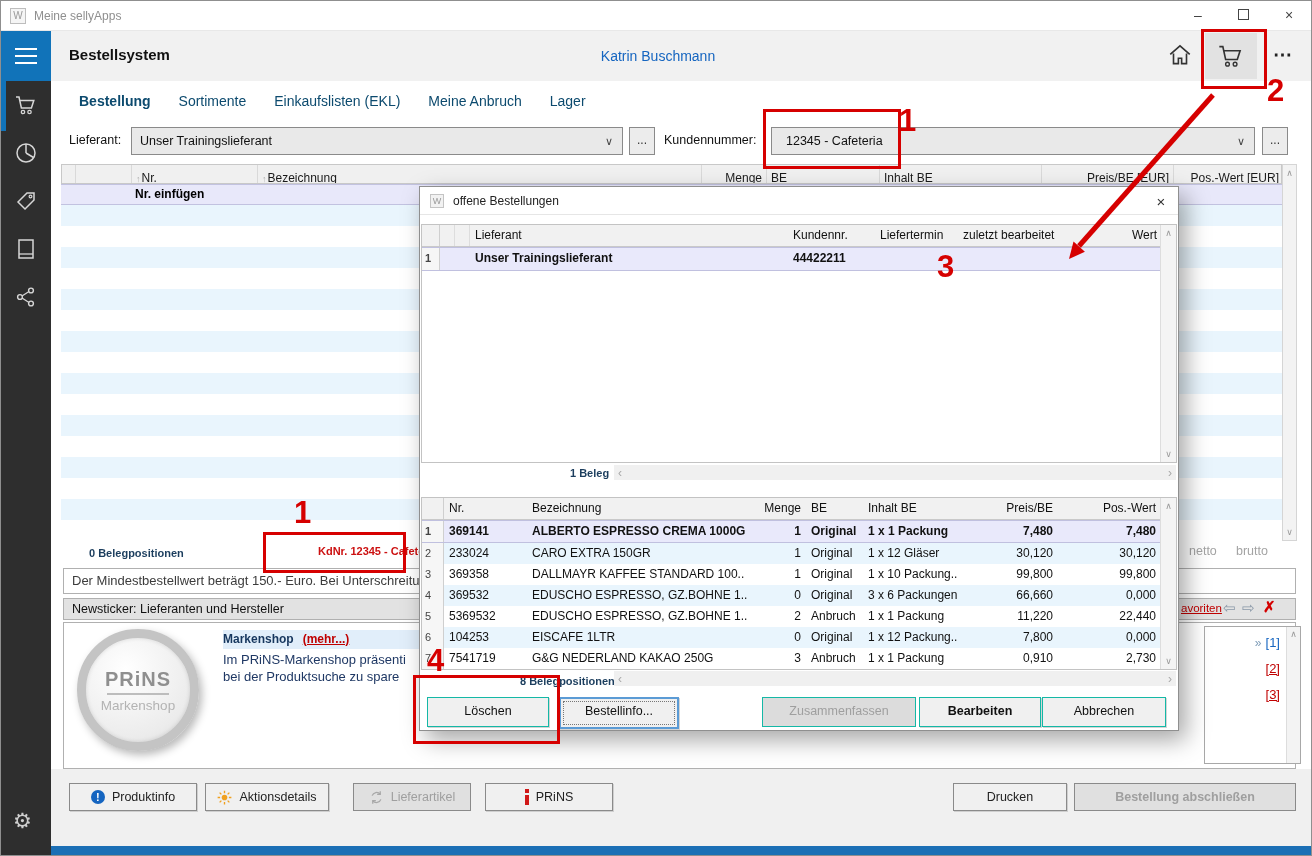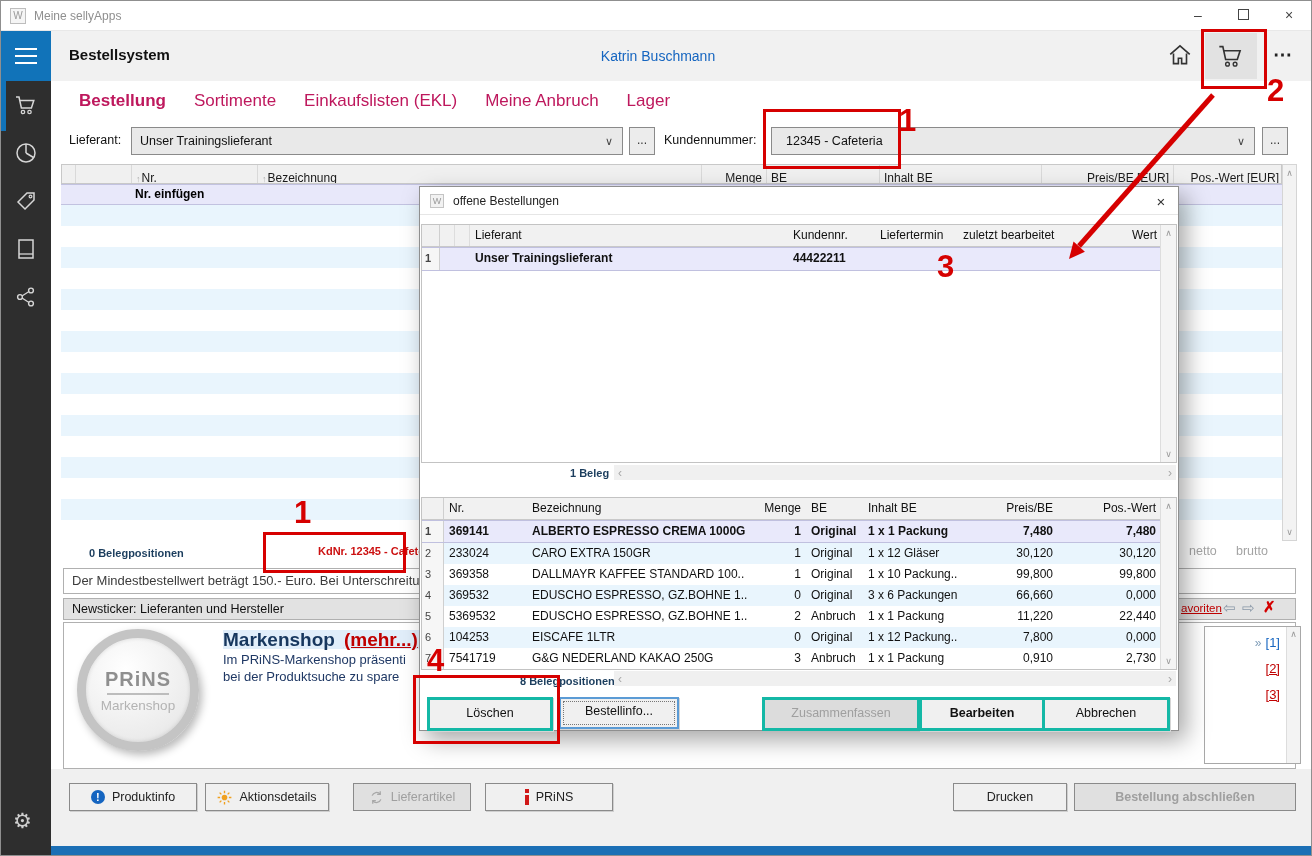--- a/index.html
+++ b/index.html
@@ -19,21 +19,21 @@
   .sicon{left:13px;width:24px;height:24px;}
   .gear{left:12px;top:808px;color:#cfcfcf;font-size:21px;}
   
   .appheader{left:50px;top:30px;width:1262px;height:50px;background:#f1f1f1;}
   .apptitle{left:68px;top:45px;font-size:15px;color:#111;font-weight:bold;}
   .username{left:557px;top:47px;width:200px;text-align:center;font-size:14px;color:#1565c0;}
   .cartbox{left:1204px;top:32px;width:52px;height:46px;background:#e2e2e2;}
   .ellip{left:1272px;top:42px;font-size:19px;color:#222;font-weight:bold;letter-spacing:1px;}
   
   .tabs{left:78px;top:86px;height:28px;display:flex;gap:28px;align-items:center;}
-  .tab{font-size:17px;color:#be185d;white-space:nowrap;}
+  .tab{font-size:14px;color:#0c4a6e;white-space:nowrap;}
   .tab.active{font-weight:bold;}
   
   .flabel{top:132px;font-size:12.5px;color:#111;}
   .select{top:126px;height:28px;background:#e9e9e9;border:1px solid #8a8a8a;font-size:12.5px;color:#111;line-height:26px;padding-left:8px;}
   .chev{position:absolute;right:9px;top:0;color:#444;font-size:11px;}
   .browse{top:126px;width:26px;height:28px;background:#ececec;border:1px solid #8a8a8a;text-align:center;line-height:24px;font-size:12px;color:#333;}
   
   .mgrid{display:grid;grid-template-columns:14px 56px 126px 444px 65px 113px 162px 132px 109px;}
   .mthead{left:60px;top:163px;width:1221px;height:20px;background:#f0f0f0;border:1px solid #c8c8c8;}
   .hc{border-right:1px solid #d9d9d9;font-size:12px;color:#1a1a1a;line-height:26px;padding:0 4px;white-space:nowrap;overflow:hidden;}
@@ -54,21 +54,21 @@
   .newsbar{left:62px;top:597px;width:1233px;height:22px;background:#e2e2e2;border:1px solid #b0b0b0;font-size:12.5px;color:#111;line-height:20px;padding-left:8px;}
   .newsarea{left:62px;top:621px;width:1233px;height:147px;background:#fff;border:1px solid #b0b0b0;}
   .favlink{left:1180px;top:601px;font-size:11.5px;color:#c00000;text-decoration:underline;}
   .favarrow{top:598px;font-size:15px;color:#8a98a8;}
   .favx{left:1262px;top:597px;font-size:15px;color:#d40000;font-weight:bold;}
   
   .plogo{left:76px;top:628px;width:122px;height:122px;border-radius:50%;border:9px solid #c4c4c4;background:radial-gradient(circle at 38% 30%,#ffffff,#ececec 70%,#dcdcdc);box-shadow:3px 4px 8px rgba(0,0,0,.28), inset 0 0 4px rgba(0,0,0,.12);display:flex;flex-direction:column;align-items:center;justify-content:center;}
   .plogo .t1{color:#8f8f8f;font-weight:bold;font-size:20px;letter-spacing:1px;}
   .plogo .dv{width:62px;height:2px;background:#bdbdbd;margin:2px 0 3px;}
   .plogo .t2{color:#b3b3b3;font-size:13.5px;}
-  .headline{left:222px;top:629px;width:196px;height:19px;background:#e1eefa;font-size:19px;line-height:19px;white-space:nowrap;}
+  .headline{left:222px;top:629px;width:196px;height:19px;background:#e1eefa;font-size:12px;line-height:19px;white-space:nowrap;}
   .headline .h1{color:#17375e;font-weight:bold;}
   .headline .mehr{color:#c00000;text-decoration:underline;font-weight:bold;margin-left:9px;}
   .newsline{font-size:13px;color:#1f3864;white-space:nowrap;}
   .pgbox{left:1203px;top:625px;width:97px;height:138px;background:#fff;border:1px solid #a8a8a8;}
   .pgscroll{position:absolute;right:0;top:0;width:13px;height:100%;background:#f3f3f3;border-left:1px solid #ddd;}
   .pgitem{position:absolute;right:20px;text-align:right;font-size:13px;}
   .pgm{color:#7f9db9;margin-right:4px;font-size:12px;}
   .pga.blue{color:#1565c0;}
   .pga.red{color:#c00000;text-decoration:underline;}
   
@@ -95,21 +95,21 @@
   .pc.n{background:#f6f6f6;border-right:1px solid #cfcfcf;color:#444;font-size:11px;padding:0 3px;}
   .orow,.prow{height:22px;}
   .prow{height:21px;}
   .sel{background:#e9e9fb;border-top:1px solid #c0c0df;border-bottom:1px solid #c0c0df;}
   .sel .pc{font-weight:bold;}
   .prow.alt{background:#e9f5fd;}
   .vs{position:absolute;right:0;top:0;width:15px;height:100%;background:#f4f4f4;border-left:1px solid #ddd;}
   .hscroll{background:#f0f0f0;}
   .hscroll .lg{position:absolute;left:4px;top:1px;color:#a8a8a8;font-size:12px;}
   .hscroll .rg{position:absolute;right:4px;top:1px;color:#a8a8a8;font-size:12px;}
-  .dbtn{position:absolute;top:510px;height:28px;background:#f0f0f0;border:3px solid #14b8a6;font-size:12.5px;color:#111;text-align:center;line-height:26px;box-shadow:1px 1px 0 #d5d5d5;}
+  .dbtn{position:absolute;top:510px;height:28px;background:#f0f0f0;border:1px solid #14b8a6;font-size:12.5px;color:#111;text-align:center;line-height:26px;box-shadow:1px 1px 0 #d5d5d5;}
   .dbtn.focus{border:2px solid #5b9bd5;line-height:24px;}
   .dbtn.focus::before{content:'';position:absolute;inset:2px;border:1px dotted #777;}
   .dbtn.dis{background:#dcdcdc;color:#9f9f9f;box-shadow:none;}
   
   .abox{position:absolute;border:3px solid #d60000;z-index:70;}
   .anum{position:absolute;color:#d60000;font-weight:bold;font-size:31px;z-index:70;}
   .arrowsvg{position:absolute;left:0;top:0;z-index:65;pointer-events:none;}
 </style>
 </head>
 <body>

